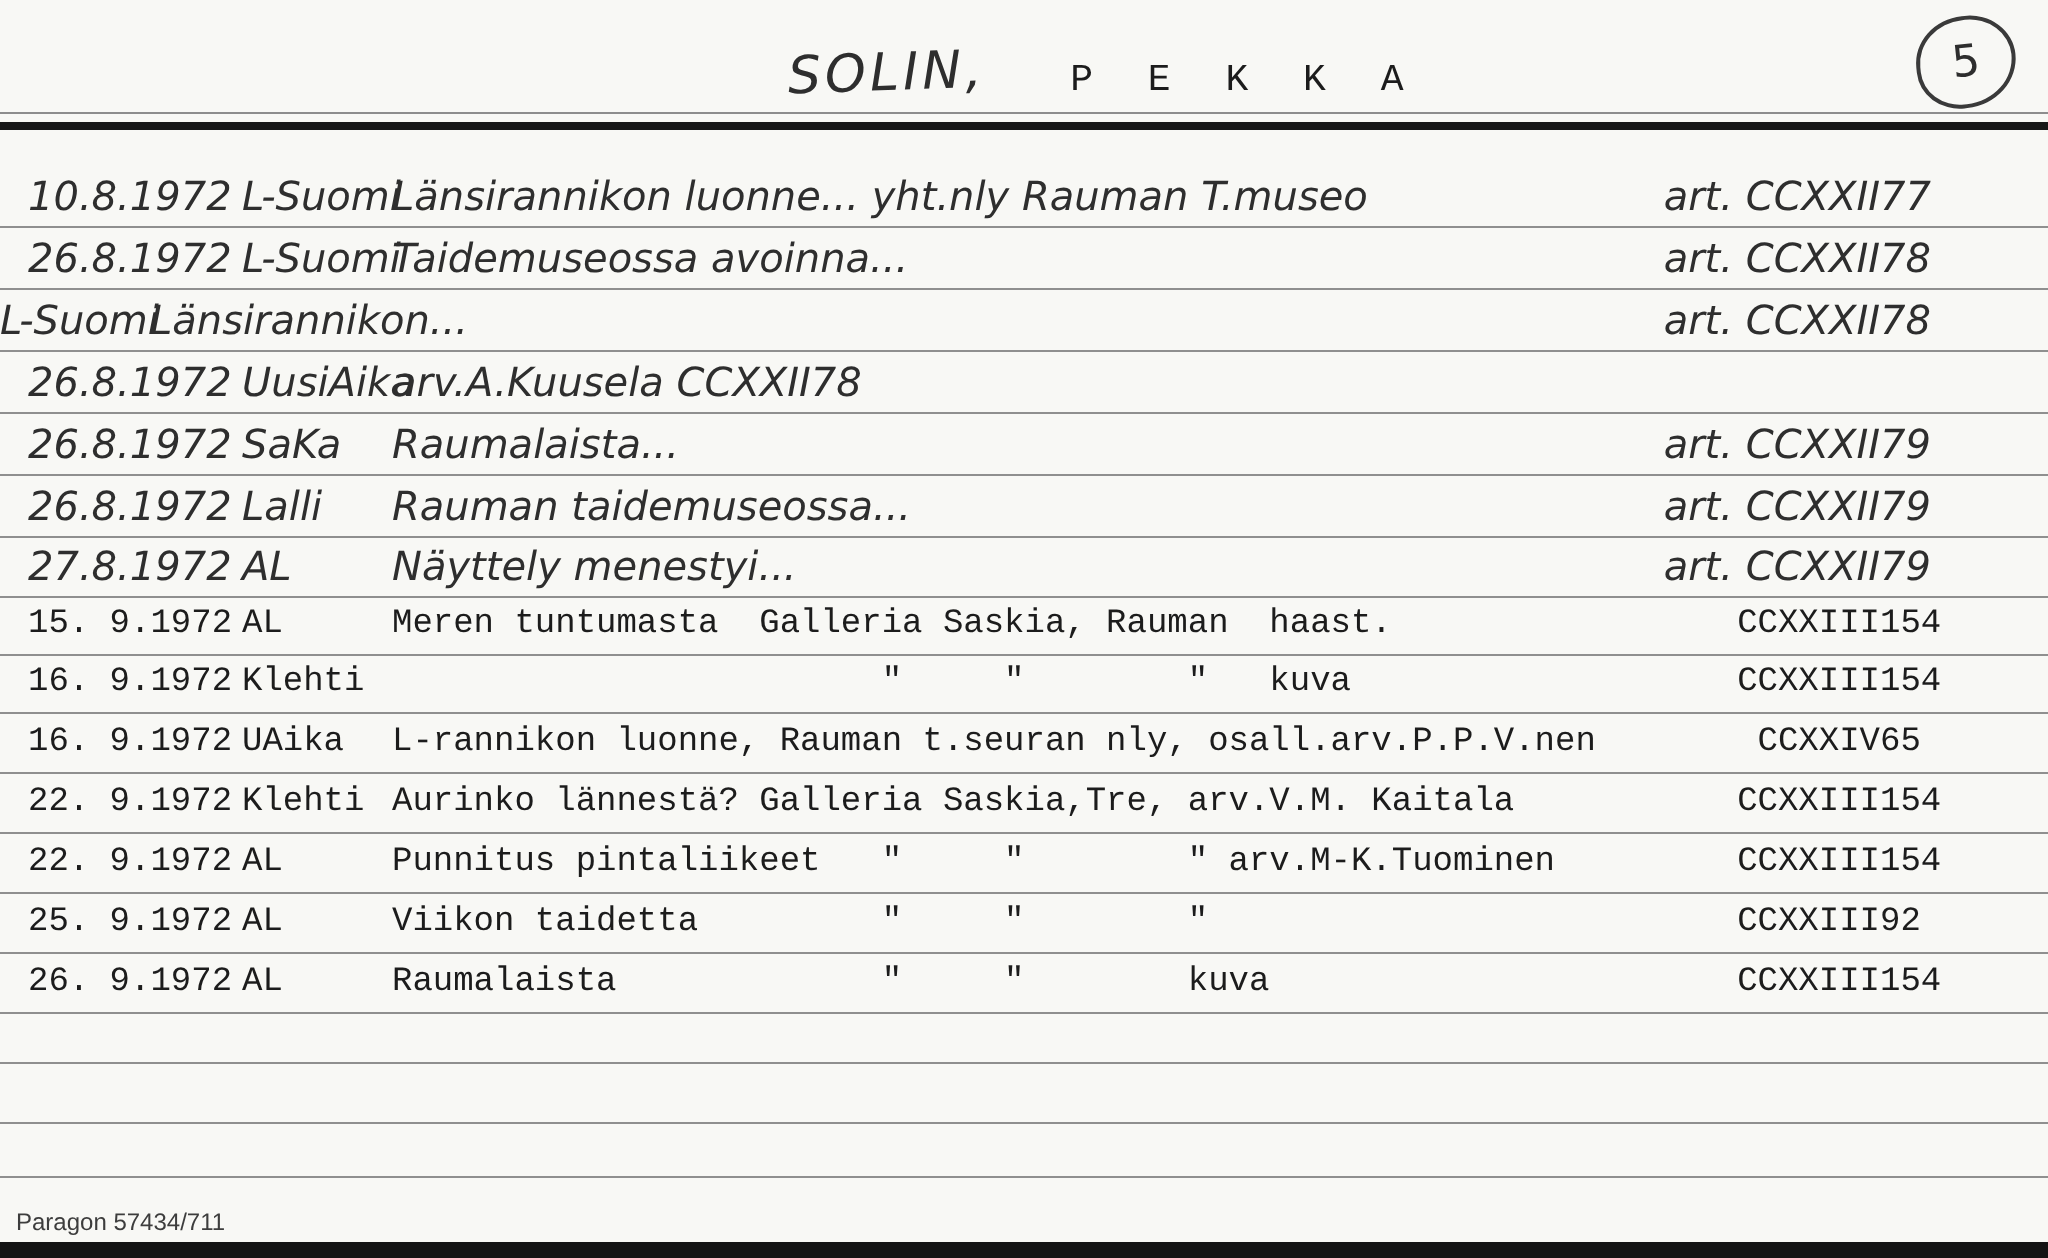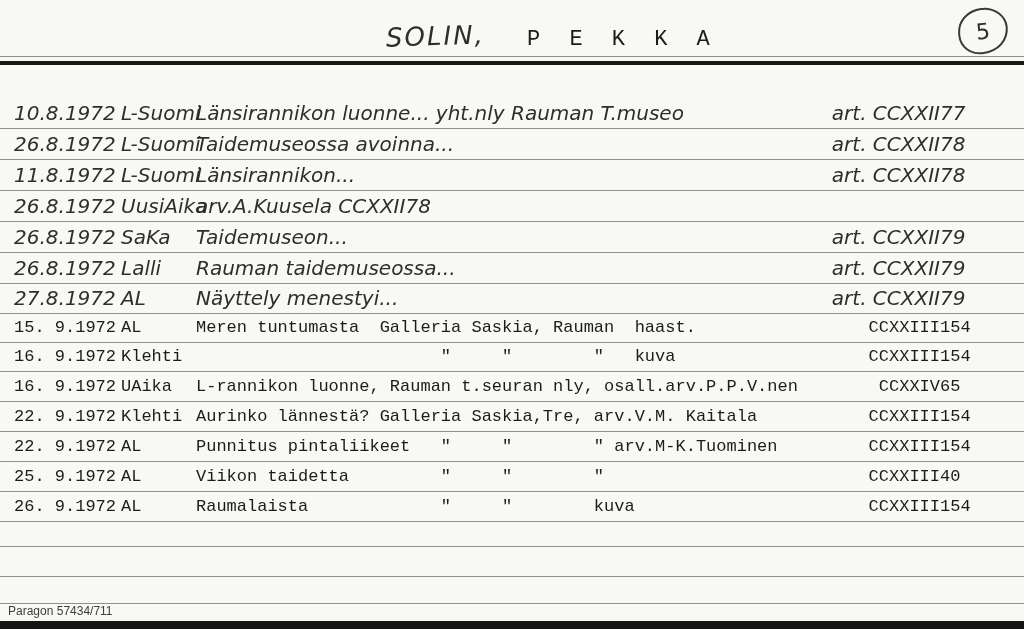--- a/index.html
+++ b/index.html
@@ -18,40 +18,40 @@
     display:flex;align-items:flex-end;justify-content:center;
     padding-bottom:4px;box-sizing:border-box;
   }
   .title-group{display:flex;align-items:baseline;gap:42px;transform:translateX(40px);}
   .title-hand{
     font-family:"DejaVu Sans", sans-serif;font-style:italic;
     font-size:26px;color:#2e2e2e;transform:rotate(-2deg);letter-spacing:2px;
   }
   .title-typed{
     font-family:"Liberation Mono", monospace;
-    font-size:22px;letter-spacing:8px;color:#1c1c1c;
+    font-size:19px;letter-spacing:8px;color:#1c1c1c;
   }
   .black-bar-top{position:absolute;top:61px;left:0;width:1024px;height:4px;background:#181818;}
   .index-badge{
     position:absolute;top:8px;right:16px;width:46px;height:42px;
     border:2px solid #3a3a3a;border-radius:52% 48% 55% 45%;
     display:flex;align-items:center;justify-content:center;
     font-family:"DejaVu Sans", sans-serif;font-size:22px;color:#2e2e2e;
     transform:rotate(-6deg);
   }
   
   .rows{position:absolute;top:65px;left:0;width:1024px;}
   .row{
     display:flex;align-items:flex-end;
     border-bottom:1px solid #8f8f8f;
     box-sizing:border-box;
   }
   .row.hand{font-family:"DejaVu Sans", sans-serif;font-style:italic;font-size:20px;color:#2e2e2e;padding-bottom:3px;}
   .row.typed{font-family:"Liberation Mono", monospace;font-size:17px;color:#1c1c1c;padding-bottom:5px;}
-  .h60{height:64px}.h31{height:31px}.h30{height:30px}.h29{height:29px}
+  .h60{height:49px}.h31{height:31px}.h30{height:30px}.h29{height:29px}
   .h25{height:25px}.h27{height:27px}
   .c-date{flex:none;width:107px;padding-left:14px;white-space:nowrap;}
   .c-src{flex:none;width:75px;white-space:nowrap;}
   .c-desc{flex:1 1 auto;white-space:pre;overflow:hidden;}
   .c-ref{flex:none;min-width:100px;white-space:nowrap;text-align:right;}
   .c-page{flex:none;width:60px;margin-right:24px;text-align:left;white-space:nowrap;}
   
   .footer-brand{
     position:absolute;left:8px;top:604px;
     font-family:"Liberation Sans", sans-serif;font-size:12px;color:#3d3d3d;
@@ -84,38 +84,37 @@
 
     <div class="row hand h31">
       <span class="c-date">26.8.1972</span>
       <span class="c-src">L-Suomi</span>
       <span class="c-desc">Taidemuseossa avoinna...</span>
       <span class="c-ref">art. CCXXII</span>
       <span class="c-page">78</span>
     </div>
 
     <div class="row hand h31">
-      <span class="c-date">11.8.1972</span>
       <span class="c-src">L-Suomi</span>
       <span class="c-desc">Länsirannikon...</span>
       <span class="c-ref">art. CCXXII</span>
       <span class="c-page">78</span>
     </div>
 
     <div class="row hand h31">
       <span class="c-date">26.8.1972</span>
       <span class="c-src">UusiAika</span>
       <span class="c-ref">arv.A.Kuusela CCXXII</span>
       <span class="c-page">78</span>
     </div>
 
     <div class="row hand h31">
       <span class="c-date">26.8.1972</span>
       <span class="c-src">SaKa</span>
-      <span class="c-desc">Taidemuseon...</span>
+      <span class="c-desc">Raumalaista...</span>
       <span class="c-ref">art. CCXXII</span>
       <span class="c-page">79</span>
     </div>
 
     <div class="row hand h31">
       <span class="c-date">26.8.1972</span>
       <span class="c-src">Lalli</span>
       <span class="c-desc">Rauman taidemuseossa...</span>
       <span class="c-ref">art. CCXXII</span>
       <span class="c-page">79</span>
@@ -167,21 +166,21 @@
       <span class="c-desc">Punnitus pintaliikeet   "     "        " arv.M-K.Tuominen</span>
       <span class="c-ref">CCXXIII</span>
       <span class="c-page">154</span>
     </div>
 
     <div class="row typed h30">
       <span class="c-date">25. 9.1972</span>
       <span class="c-src">AL</span>
       <span class="c-desc">Viikon taidetta         "     "        "</span>
       <span class="c-ref">CCXXIII</span>
-      <span class="c-page">40</span>
+      <span class="c-page">92</span>
     </div>
 
     <div class="row typed h30">
       <span class="c-date">26. 9.1972</span>
       <span class="c-src">AL</span>
       <span class="c-desc">Raumalaista             "     "        kuva</span>
       <span class="c-ref">CCXXIII</span>
       <span class="c-page">154</span>
     </div>
 

